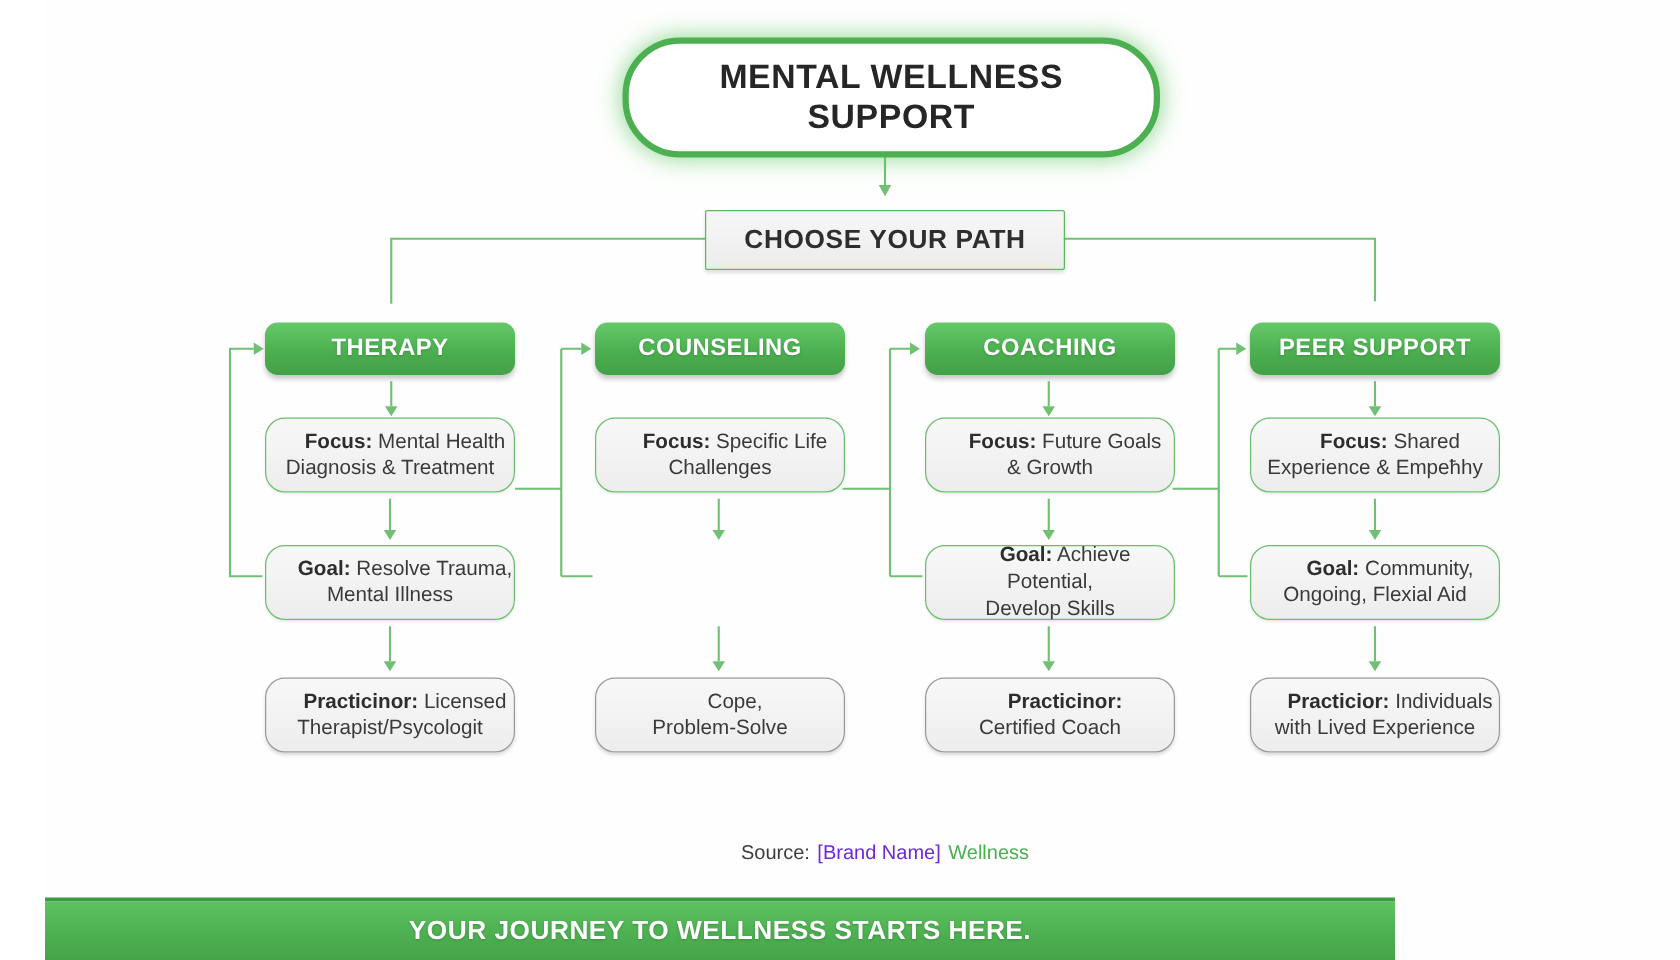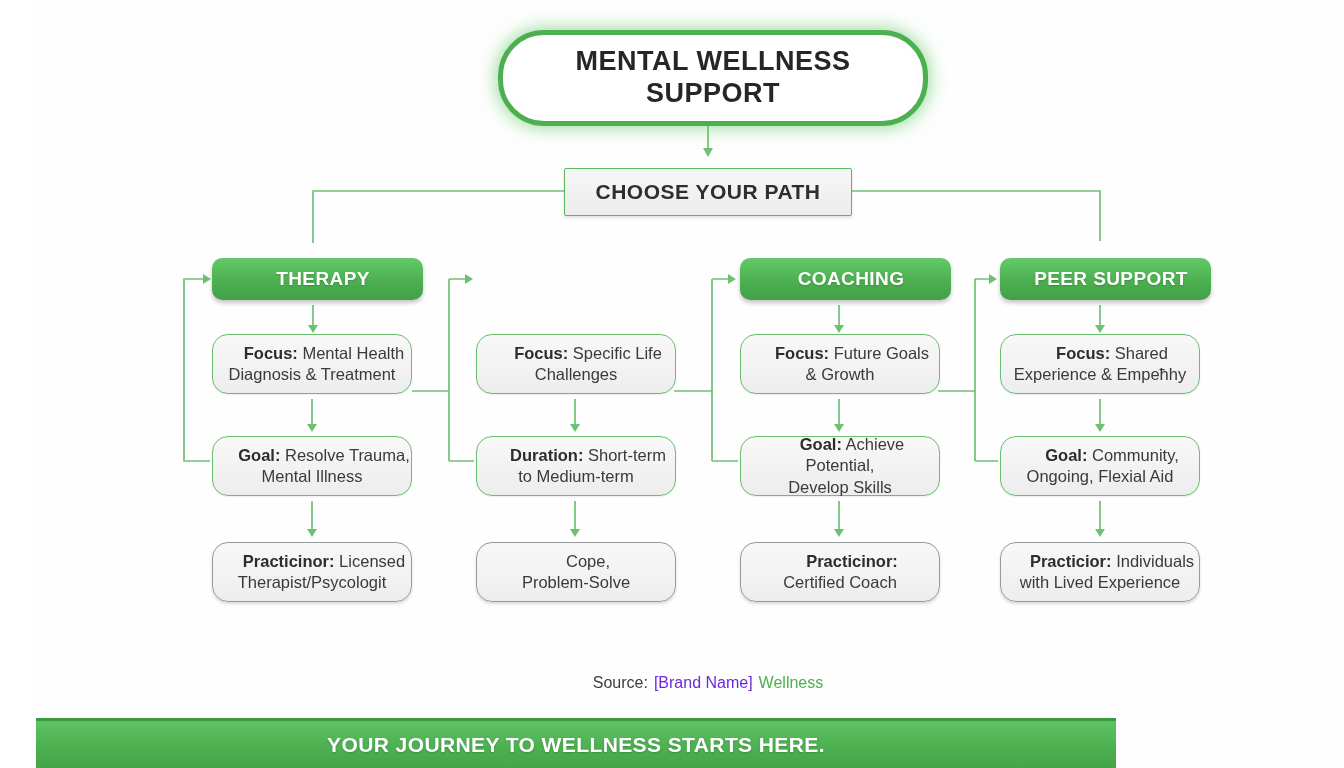--- a/index.html
+++ b/index.html
@@ -30,21 +30,20 @@
   }
 
   
   .col-header{
     position:absolute;top:258px;width:200px;height:42px;z-index:2;
     background:linear-gradient(180deg,#65c869 0%,#4caf50 55%,#43a047 100%);
     border-radius:10px;box-shadow:0 3px 4px rgba(0,0,0,.22);
     display:flex;align-items:center;justify-content:center;
     font-size:19px;font-weight:bold;color:#ffffff;letter-spacing:.4px;
     text-shadow:0 1px 2px rgba(0,0,0,.18);
-    padding-left:11px;
   }
 
   
   .node{
     position:absolute;width:200px;height:60px;z-index:1;box-sizing:border-box;
     background:linear-gradient(180deg,#f8f8f8,#ededed);
     border:1.6px solid #6abf6e;border-radius:16px;
     display:flex;align-items:center;justify-content:center;text-align:center;
     font-size:16.5px;color:#3a3a3a;line-height:1.28;
     box-shadow:0 1px 2px rgba(0,0,0,.08);
@@ -133,38 +132,36 @@
 
   <div class="title-box">
     <div>
       <span>MENTAL WELLNESS</span><br><span>SUPPORT</span>
     </div>
   </div>
 
   <div class="choose-box">CHOOSE YOUR PATH</div>
 
   <div class="col-header c0">THERAPY</div>
+  <div class="col-header c1">COUNSELING</div>
   <div class="col-header c2">COACHING</div>
   <div class="col-header c3">PEER SUPPORT</div>
 
   <div class="node c0 r0">
     <div><b>Focus:</b> <span>Mental Health</span><br><span>Diagnosis &amp; Treatment</span></div>
   </div>
   <div class="node c0 r1">
     <div><b>Goal:</b> <span>Resolve Trauma,</span><br><span>Mental Illness</span></div>
   </div>
   <div class="node c1 r0">
     <div><b>Focus:</b> <span>Specific Life</span><br><span>Challenges</span></div>
   </div>
 
   <div class="node gray c0 r2">
     <div><b>Practicinor:</b> <span>Licensed</span><br><span>Therapist/Psycologit</span></div>
-  </div>
-  <div class="node c1 r1">
-    <div><b>Duration:</b> <span>Short-term</span><br><span>to Medium-term</span></div>
   </div>
   <div class="node gray c1 r2">
     <div><b></b><span>Cope,</span><br><span>Problem-Solve</span></div>
   </div>
 
   <div class="node c2 r0">
     <div><b>Focus:</b> <span>Future Goals</span><br><span>&amp; Growth</span></div>
   </div>
   <div class="node c2 r1">
     <div><b>Goal:</b> <span>Achieve Potential,</span><br><span>Develop Skills</span></div>

